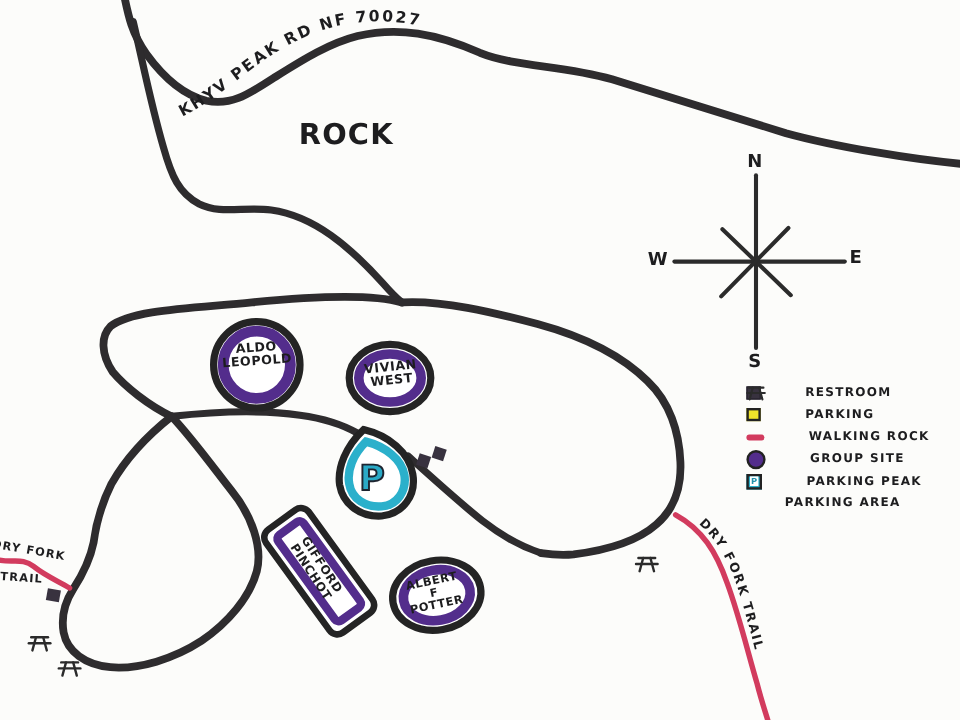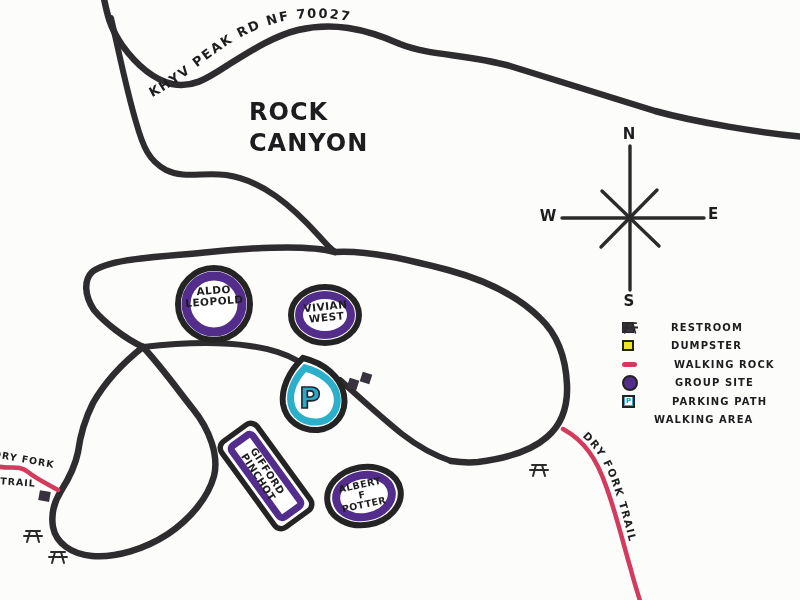--- a/index.html
+++ b/index.html
@@ -127,21 +127,20 @@
     <text font-size="13" font-weight="bold" letter-spacing="1.8" fill="#1d1d1f">
       <textPath href="#roadLabelPath" startOffset="2">KHYV PEAK RD   NF 70027</textPath>
     </text>
     <text font-size="10.5" font-weight="bold" letter-spacing="1.5" fill="#1d1d1f">
       <textPath href="#trailLabelPath" startOffset="4">DRY FORK TRAIL</textPath>
     </text>
   </svg>
 
   <div class="title">
     <div>ROCK</div>
-    <div>CANYON</div>
   </div>
 
   <div class="lbl compass-letter" style="left:629px;top:134px;">N</div>
   <div class="lbl compass-letter" style="left:629px;top:301px;">S</div>
   <div class="lbl compass-letter" style="left:548px;top:216px;">W</div>
   <div class="lbl compass-letter" style="left:713px;top:214px;">E</div>
 
   <div class="lbl site-label" style="left:214px;top:296px;transform:translate(-50%,-50%) rotate(-4deg);">
     <span>ALDO</span>
     <span>LEOPOLD</span>
@@ -165,42 +164,42 @@
   <div class="lbl trail-label" style="left:24px;top:459px;transform:translate(-50%,-50%) rotate(10deg);">DRY FORK</div>
   <div class="lbl trail-label" style="left:18px;top:482px;transform:translate(-50%,-50%) rotate(4deg);">TRAIL</div>
 
   <div class="legend">
     <div class="legend-row">
       <span class="sq sq-restroom"></span>
       <span class="legend-label">RESTROOM</span>
     </div>
     <div class="legend-row">
       <span class="sq sq-dumpster"></span>
-      <span class="legend-label">DUMPSTER</span>
+      <span class="legend-label">PARKING</span>
     </div>
     <div class="legend-row">
       <span class="dash-red"></span>
       <span class="legend-label">WALKING ROCK</span>
     </div>
     <div class="legend-row">
       <span class="dot-purple"></span>
       <span class="legend-label">GROUP SITE</span>
     </div>
     <div class="legend-row">
       <span class="sq-parking">
         <span class="inner">P</span>
       </span>
-      <span class="legend-label">PARKING PATH</span>
+      <span class="legend-label">PARKING PEAK</span>
     </div>
     <div class="legend-row">
       <svg width="16" height="15" viewBox="0 0 18 16">
         <g fill="none" stroke="#2b2b2b" stroke-width="2" stroke-linecap="round">
           <line x1="2" y1="3" x2="16" y2="3"></line>
             <line x1="0" y1="8" x2="18" y2="8"></line>
           <line x1="6" y1="3" x2="3" y2="14"></line>
             <line x1="12" y1="3" x2="15" y2="14"></line>
         </g>
       </svg>
-      <span class="legend-label">WALKING AREA</span>
+      <span class="legend-label">PARKING AREA</span>
     </div>
   </div>
 
 </div>
 
 </body></html>

